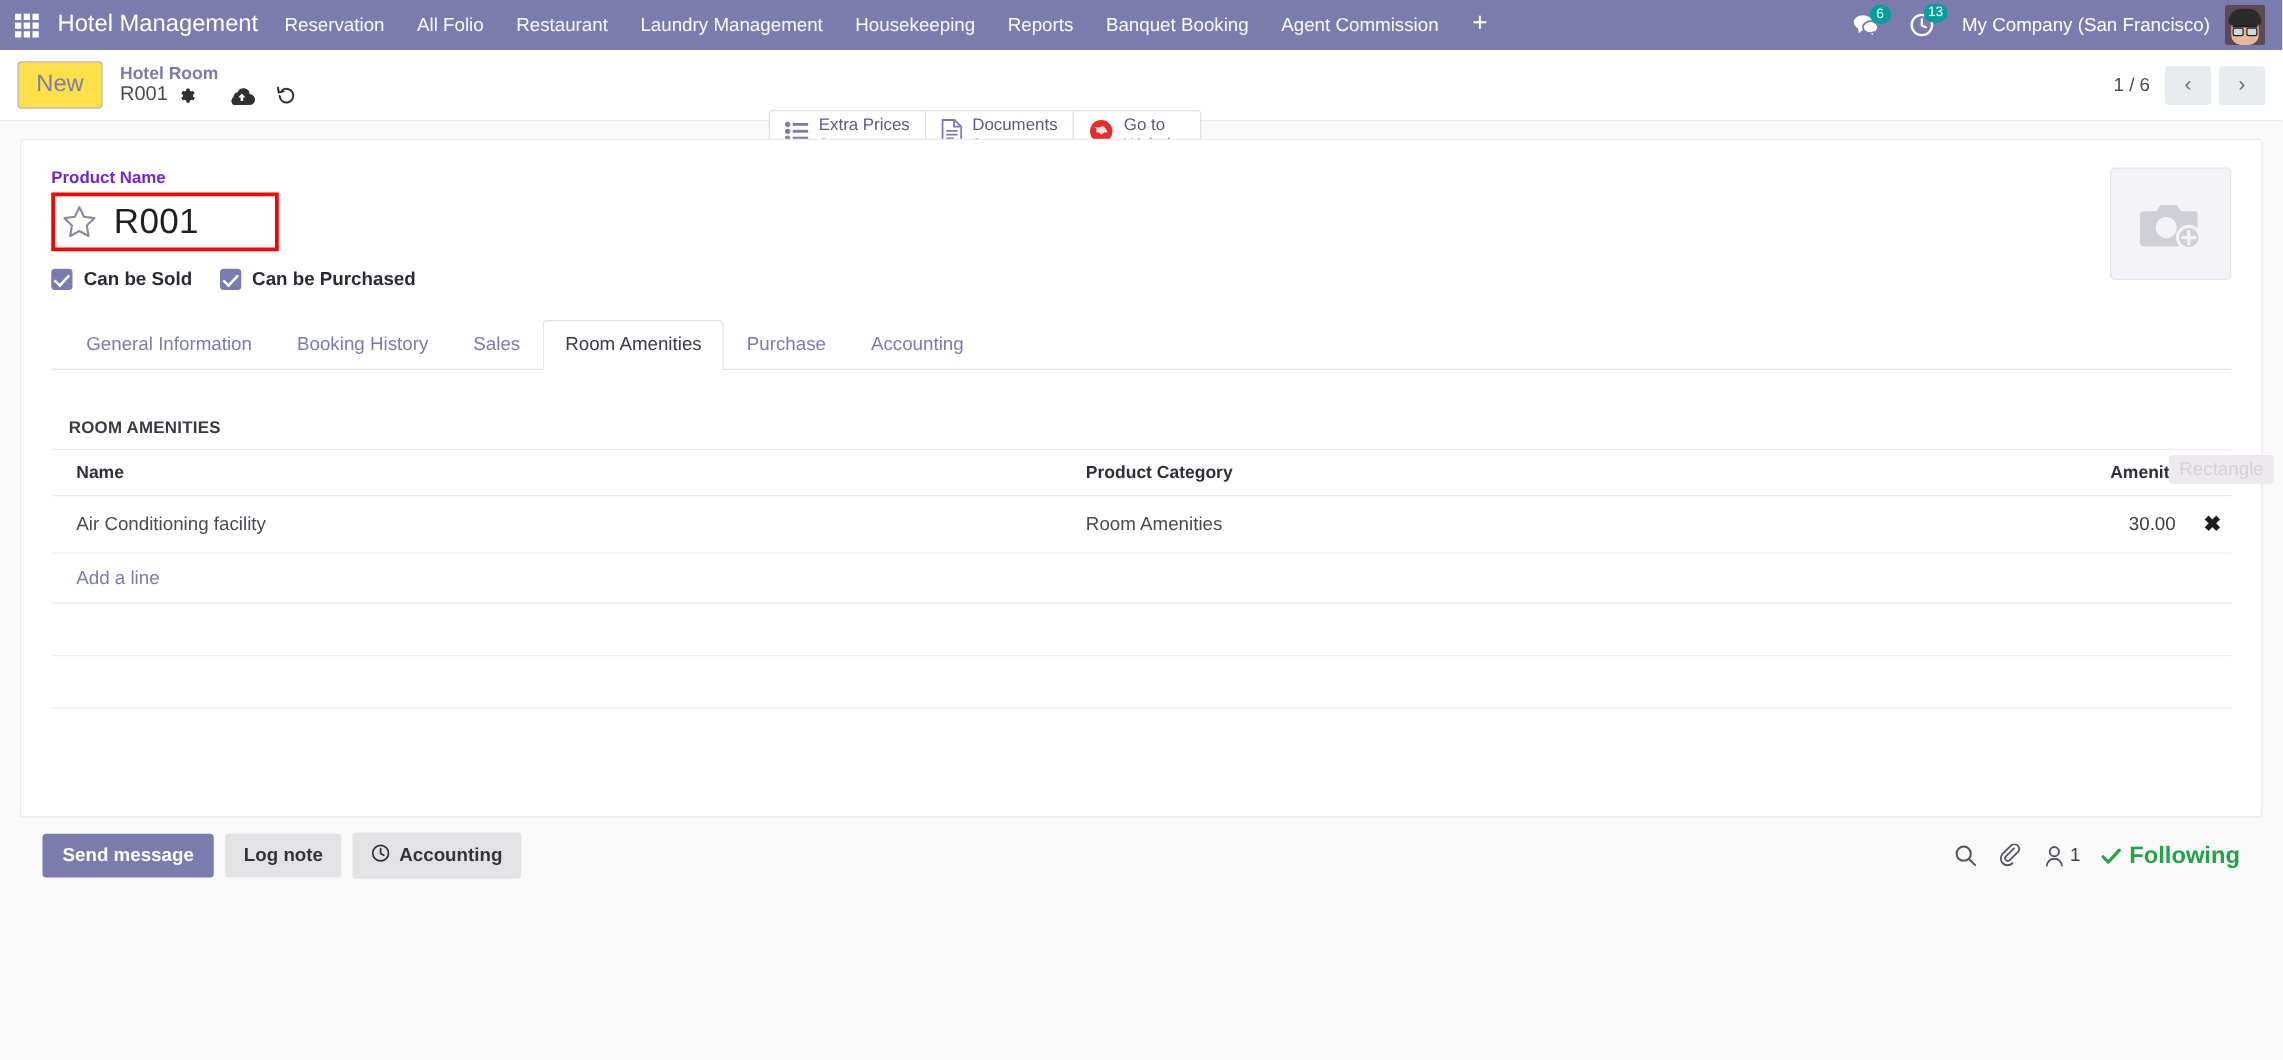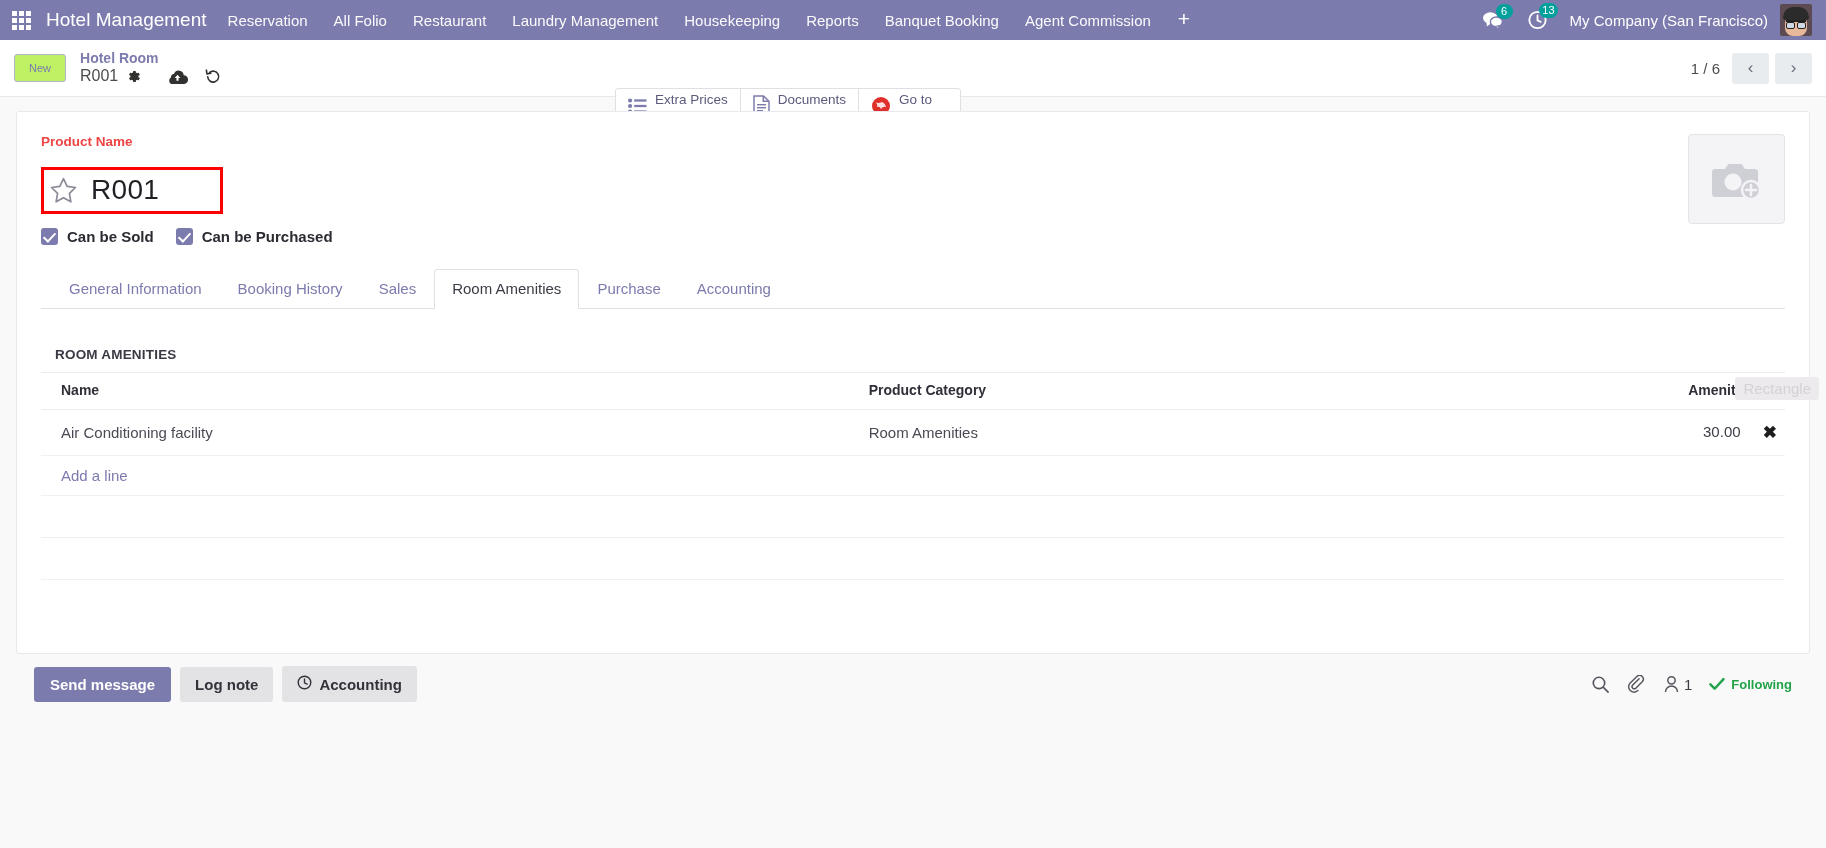--- a/index.html
+++ b/index.html
@@ -133,23 +133,23 @@
     background: #ffffff;
     border-bottom: 1px solid #e7e9ed;
     display: flex;
     align-items: center;
     padding: 0 14px;
     position: relative;
   }
   .btn-new {
     border: 1px solid #b5b2d0;
     border-radius: 3px;
-    background: #bef264;
+    background: #fde047;
     color: #7c7bad;
-    font-size: 11px;
+    font-size: 19px;
     padding: 7px 14px;
     cursor: pointer;
     font-family: "Liberation Sans", sans-serif;
   }
   .breadcrumb {
     margin-left: 14px;
     line-height: 1.18;
   }
   .bc-parent {
     color: #7c7bad;
@@ -220,22 +220,22 @@
     background: #fff;
     border: 1px solid #e7e9ed;
     border-radius: 3px;
     padding: 22px 24px 18px 24px;
     position: relative;
     min-height: 543px;
   }
   .label-small {
     font-size: 13.5px;
     font-weight: bold;
-    color: #ef4444;
-    margin-bottom: 18px;
+    color: #6d28d9;
+    margin-bottom: 5px;
   }
   .name-row { display: flex; align-items: flex-start; }
   .name-field-box {
     border: 3px solid #ff0000;
     padding: 3px 10px 5px 6px;
     display: flex;
     align-items: center;
     gap: 14px;
     width: 182px;
     height: 47px;
@@ -405,21 +405,21 @@
   .chatter-right {
     margin-left: auto;
     display: flex;
     align-items: center;
     gap: 17px;
   }
   .chatter-right .ci { cursor: pointer; color: #55555f; display: inline-flex; align-items: center; gap: 4px; }
   .followers-count { font-size: 15px; color: #3e3e47; }
   .following {
     color: #22a34a;
-    font-size: 13px;
+    font-size: 19px;
     font-weight: bold;
     display: inline-flex;
     align-items: center;
     gap: 6px;
     cursor: pointer;
   }
 </style>
 </head>
 <body>
 

